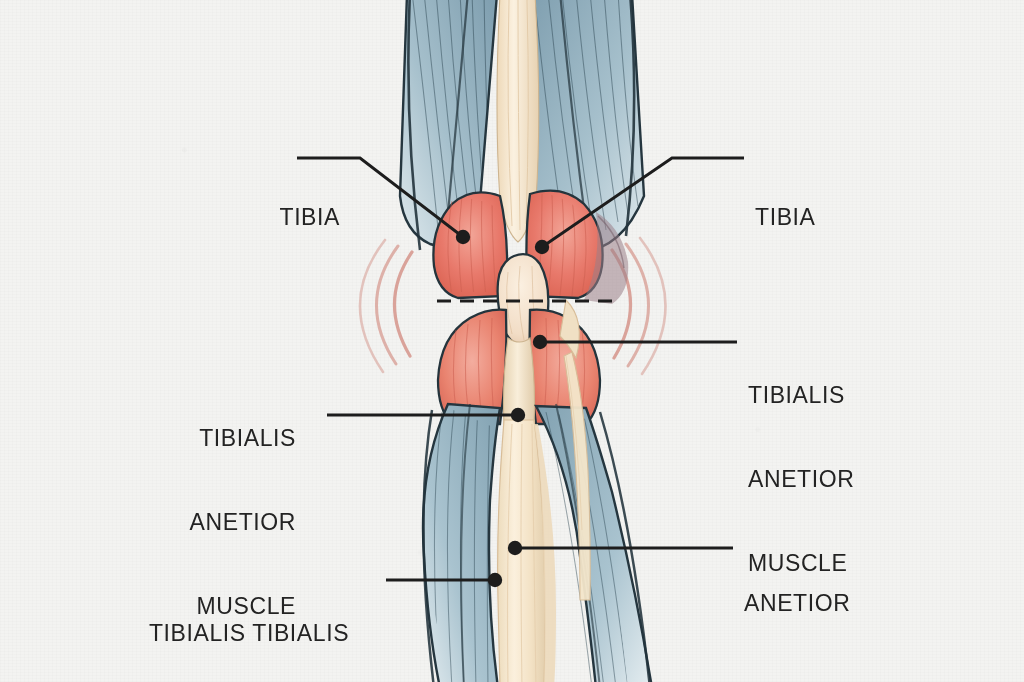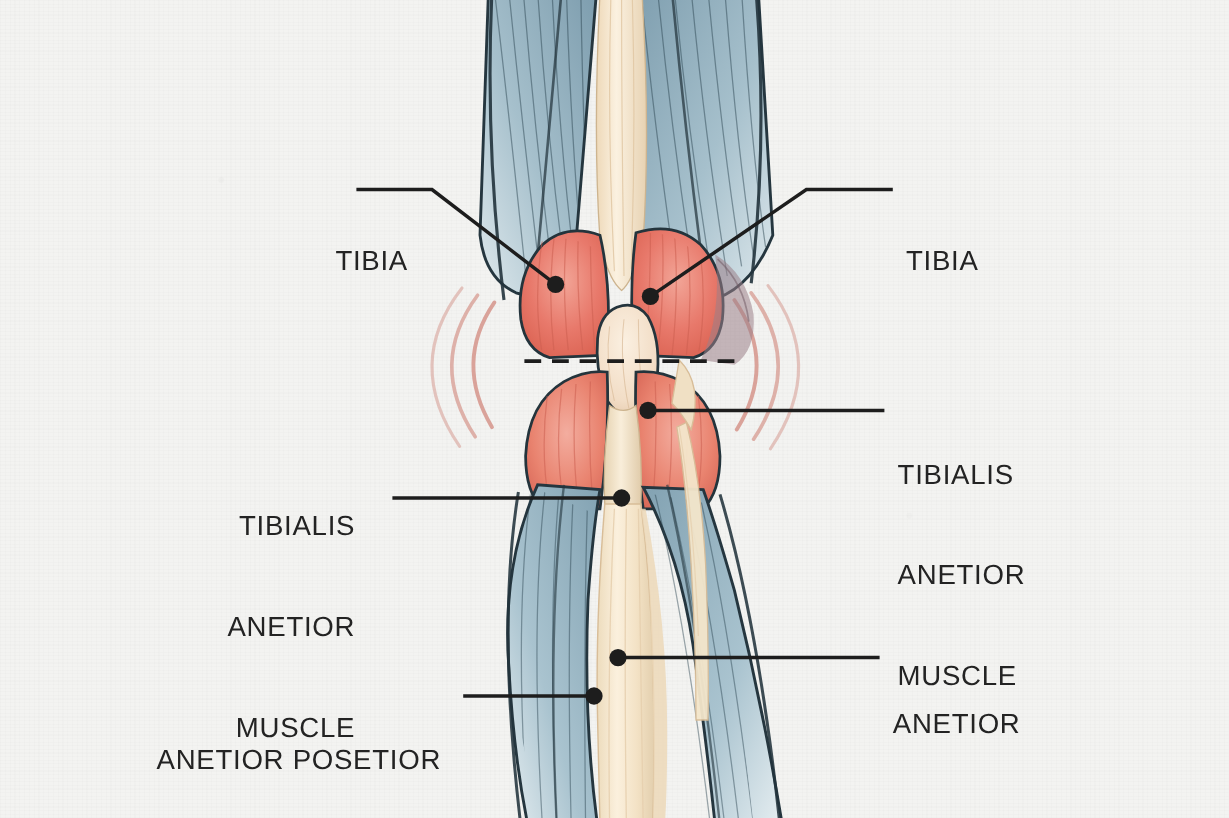--- a/index.html
+++ b/index.html
@@ -298,16 +298,16 @@
     <div>ANETIOR</div>
     <div>MUSCLE</div>
   </div>
 
   <div class="lbl l" style="left:744px;top:533px;width:200px;">
     <div>ANETIOR</div>
     
   </div>
 
   <div class="lbl c" style="left:122px;top:563px;width:254px;">
-    <div>ANETIOR POSETIOR</div>
+    <div>TIBIALIS TIBIALIS</div>
     
   </div>
 </div>
 
 </body></html>

